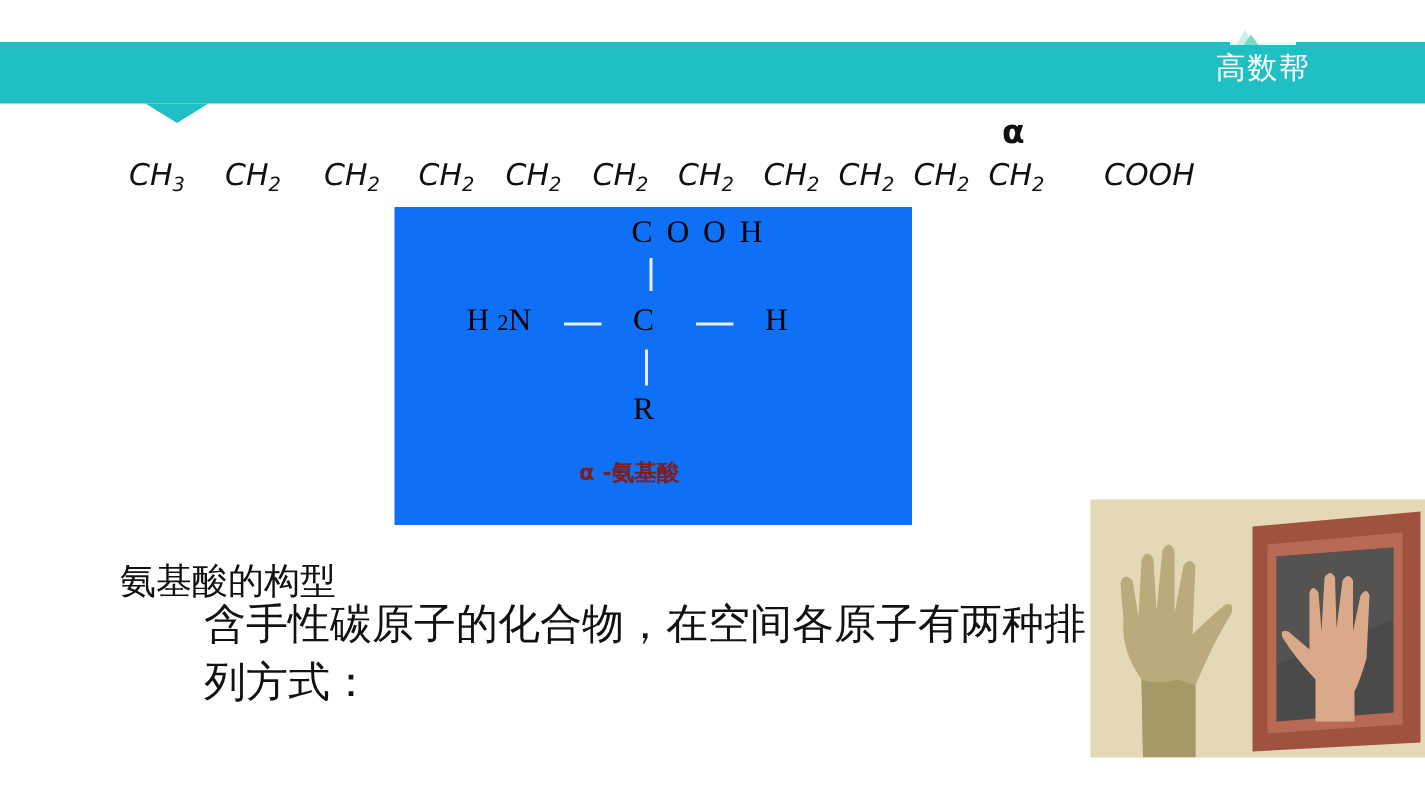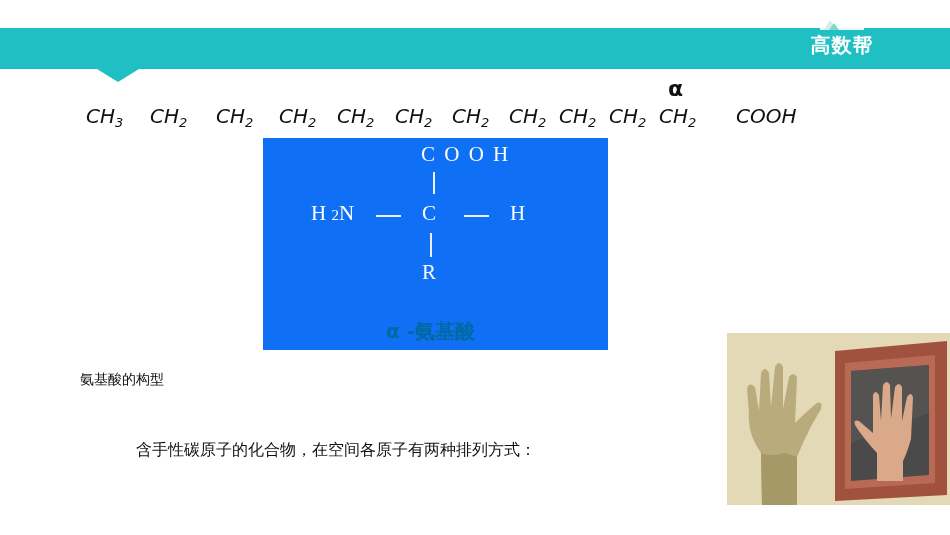--- a/index.html
+++ b/index.html
@@ -1,32 +1,32 @@
 <!DOCTYPE html>
 <html><head>
 <meta charset="utf-8">
 <style>
   html, body { margin:0; padding:0; }
   body { width:950px; height:535px; background:#ffffff; position:relative; overflow:hidden; font-family:"DejaVu Sans", sans-serif; }
   .banner { position:absolute; left:0; top:28px; width:950px; height:41px; background:#1fbfc4; }
   .banner-notch { position:absolute; left:97px; top:69px; width:0; height:0; border-left:21px solid transparent; border-right:21px solid transparent; border-top:13px solid #1fbfc4; }
   .logo { position:absolute; left:806px; top:18px; width:72px; height:50px; }
   .logo-mark { position:absolute; left:14px; top:0; width:44px; height:12px; }
-  .logo-text { position:absolute; left:0; top:14px; width:72px; text-align:center; color:#ffffff; font-size:20px; letter-spacing:1px; font-family:"DejaVu Sans", sans-serif; font-weight:700; }
+  .logo-text { position:absolute; left:0; top:14px; width:72px; text-align:center; color:#ffffff; font-size:20px; letter-spacing:1px; font-family:"DejaVu Sans", sans-serif; font-weight:400; }
   .alpha { position:absolute; left:668px; top:76px; font-size:22px; font-weight:bold; color:#111; font-family:"DejaVu Sans", sans-serif; }
   .chain { position:absolute; left:86px; top:104px; height:30px; white-space:nowrap; font-family:"DejaVu Sans", sans-serif; font-size:20px; color:#111; }
   .chain span.grp { position:absolute; top:0;font-style:italic; }
   .chain sub { font-size:13px; vertical-align:-4px; }
   .bluebox { position:absolute; left:263px; top:138px; width:345px; height:212px; background:#0f6ff5; }
-  .struct { position:absolute; color:#ffffff; font-family:"Liberation Serif","DejaVu Serif", serif; font-size:21px; }
+  .struct { position:absolute; color:#000000; font-family:"Liberation Serif","DejaVu Serif", serif; font-size:21px; }
   .bond-h { position:absolute; height:2px; background:#e8f0ff; }
   .bond-v { position:absolute; width:2px; background:#e8f0ff; }
-  .caption { position:absolute; left:386px; top:318px; color:#0369a1; font-size:20px; font-weight:bold; font-family:"DejaVu Sans", sans-serif; }
-  .heading { position:absolute; left:80px; top:371px; font-size:14px; color:#111; font-family:"DejaVu Sans", sans-serif; }
-  .para { position:absolute; left:80px; top:430px; width:650px; font-size:16px; color:#111; line-height:39px; font-family:"DejaVu Sans", sans-serif; }
+  .caption { position:absolute; left:386px; top:306px; color:#7f1d1d; font-size:15px; font-weight:bold; font-family:"DejaVu Sans", sans-serif; }
+  .heading { position:absolute; left:80px; top:371px; font-size:24px; color:#111; font-family:"DejaVu Sans", sans-serif; }
+  .para { position:absolute; left:80px; top:396px; width:650px; font-size:28px; color:#111; line-height:39px; font-family:"DejaVu Sans", sans-serif; }
   .para .indent { padding-left:56px; }
   .photo { position:absolute; left:727px; top:333px; width:223px; height:172px; background:#e6dcbb; overflow:hidden; }
 </style>
 </head>
 <body>
 
 <div class="banner"></div>
 <div class="banner-notch"></div>
 
 <div class="logo">

